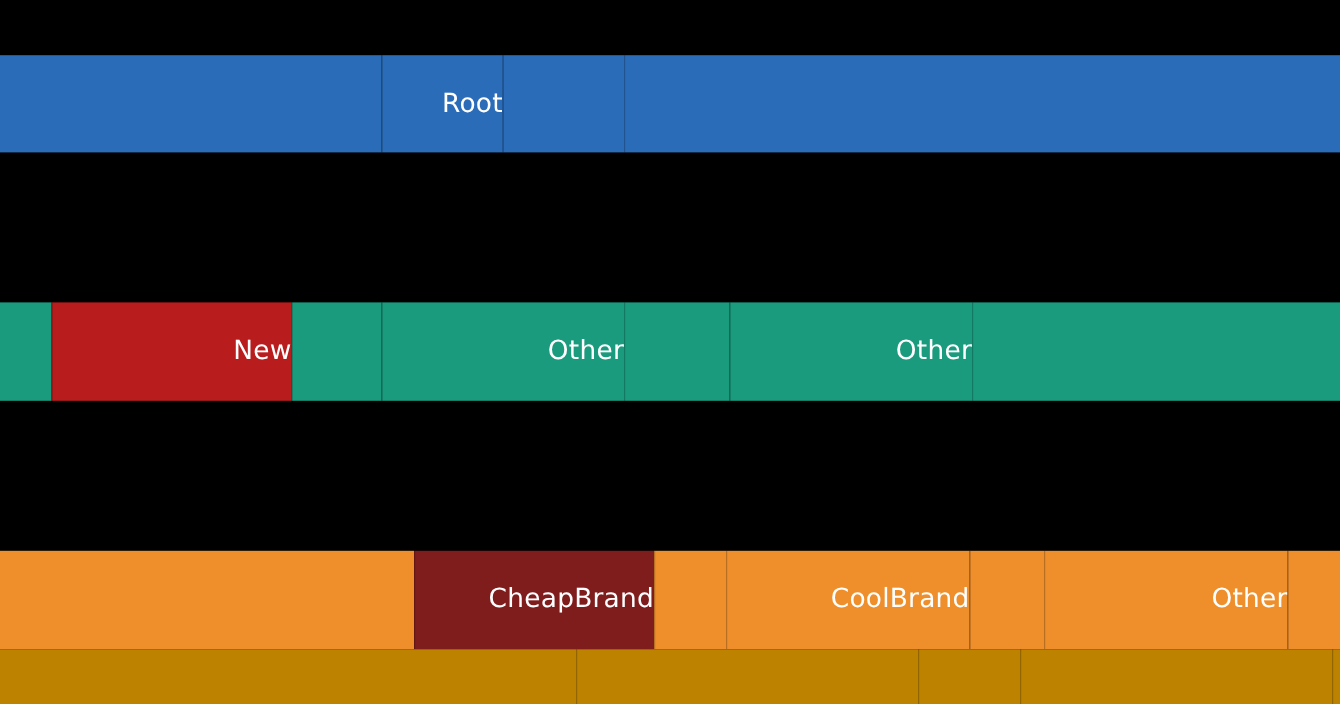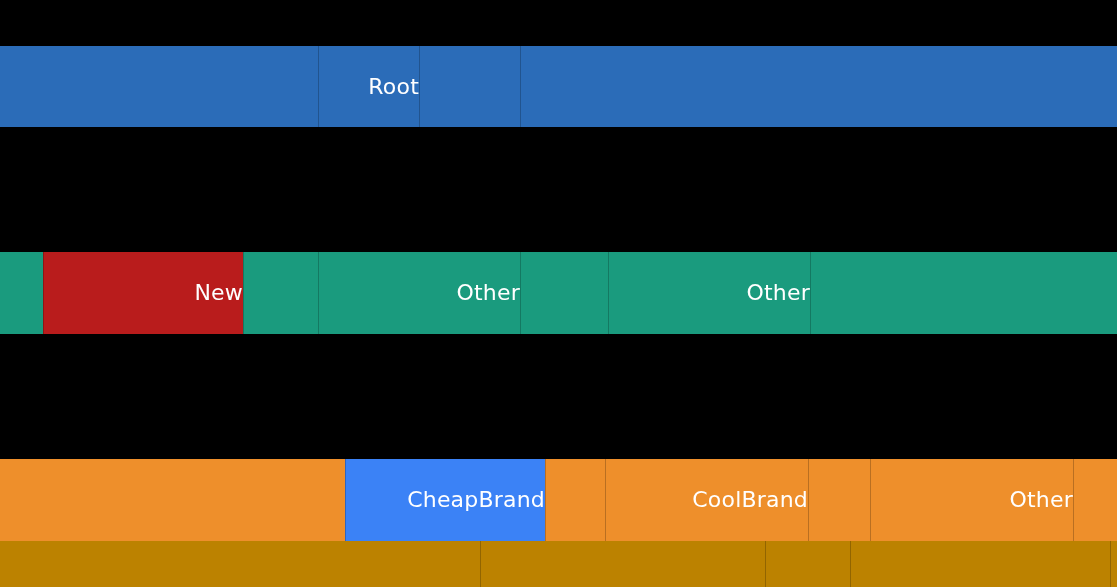--- a/index.html
+++ b/index.html
@@ -94,21 +94,21 @@
         <div class="seam" style="left: 608px;"></div>
         <div class="node" style="left: 810px; width: 307px; background: rgb(26, 155, 126);">
           <span class="node-label"></span>
         </div>
         <div class="seam" style="left: 810px;"></div>
       </div>
       <div class="icicle-row" style="top: 459px; height: 82px;">
         <div class="node" style="left: 0px; width: 345px; background: rgb(238, 143, 43);">
           <span class="node-label"></span>
         </div>
-        <div class="node" style="left: 345px; width: 200px; background: #3b82f6;">
+        <div class="node" style="left: 345px; width: 200px; background: #7f1d1d;">
           <span class="node-label">CheapBrand</span>
         </div>
         <div class="seam" style="left: 345px;"></div>
         <div class="node" style="left: 545px; width: 60px; background: rgb(238, 143, 43);">
           <span class="node-label"></span>
         </div>
         <div class="seam" style="left: 545px;"></div>
         <div class="node" style="left: 605px; width: 203px; background: rgb(238, 143, 43);">
           <span class="node-label">CoolBrand</span>
         </div>

